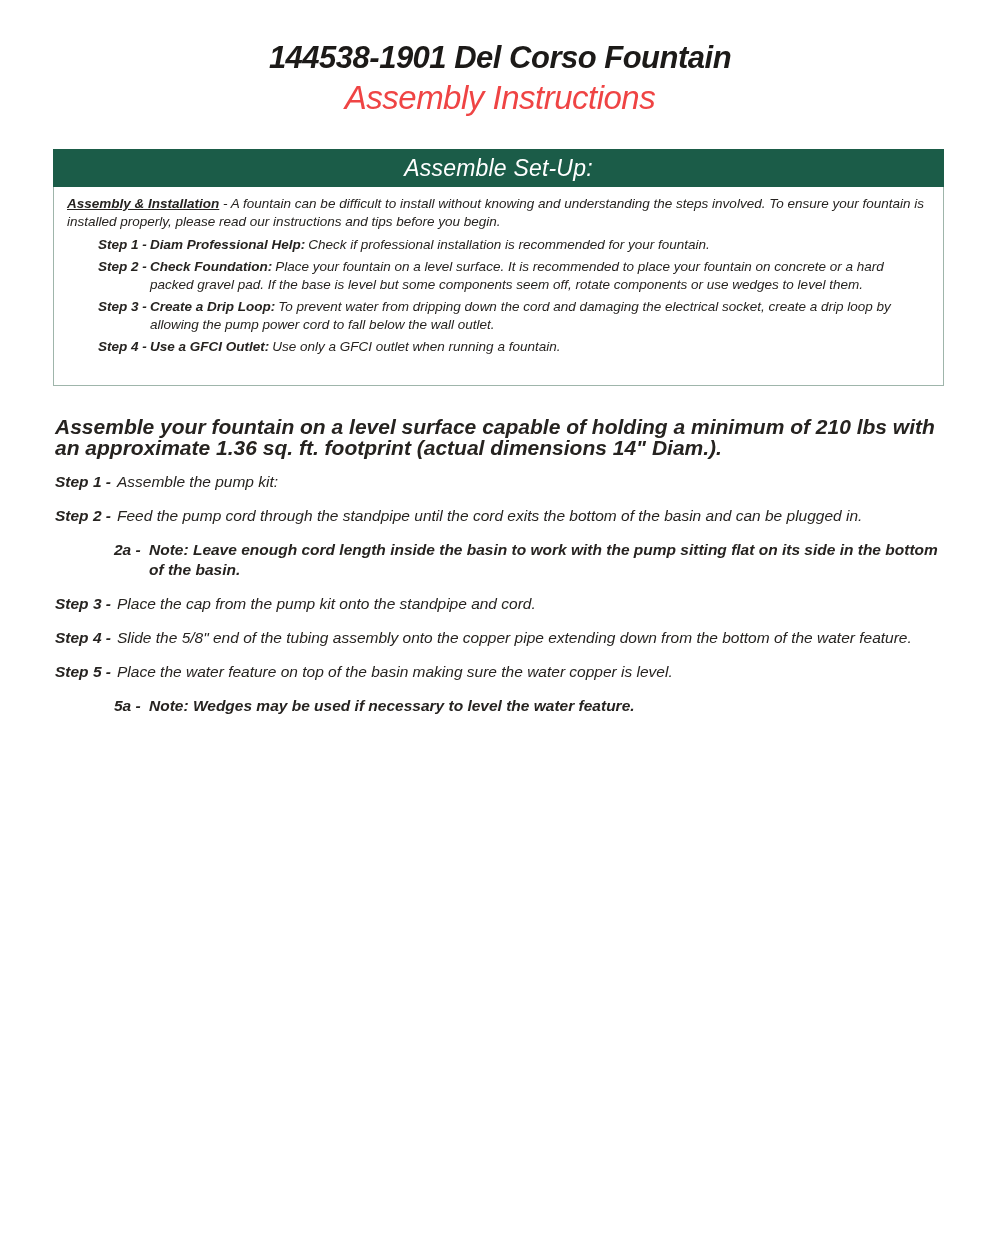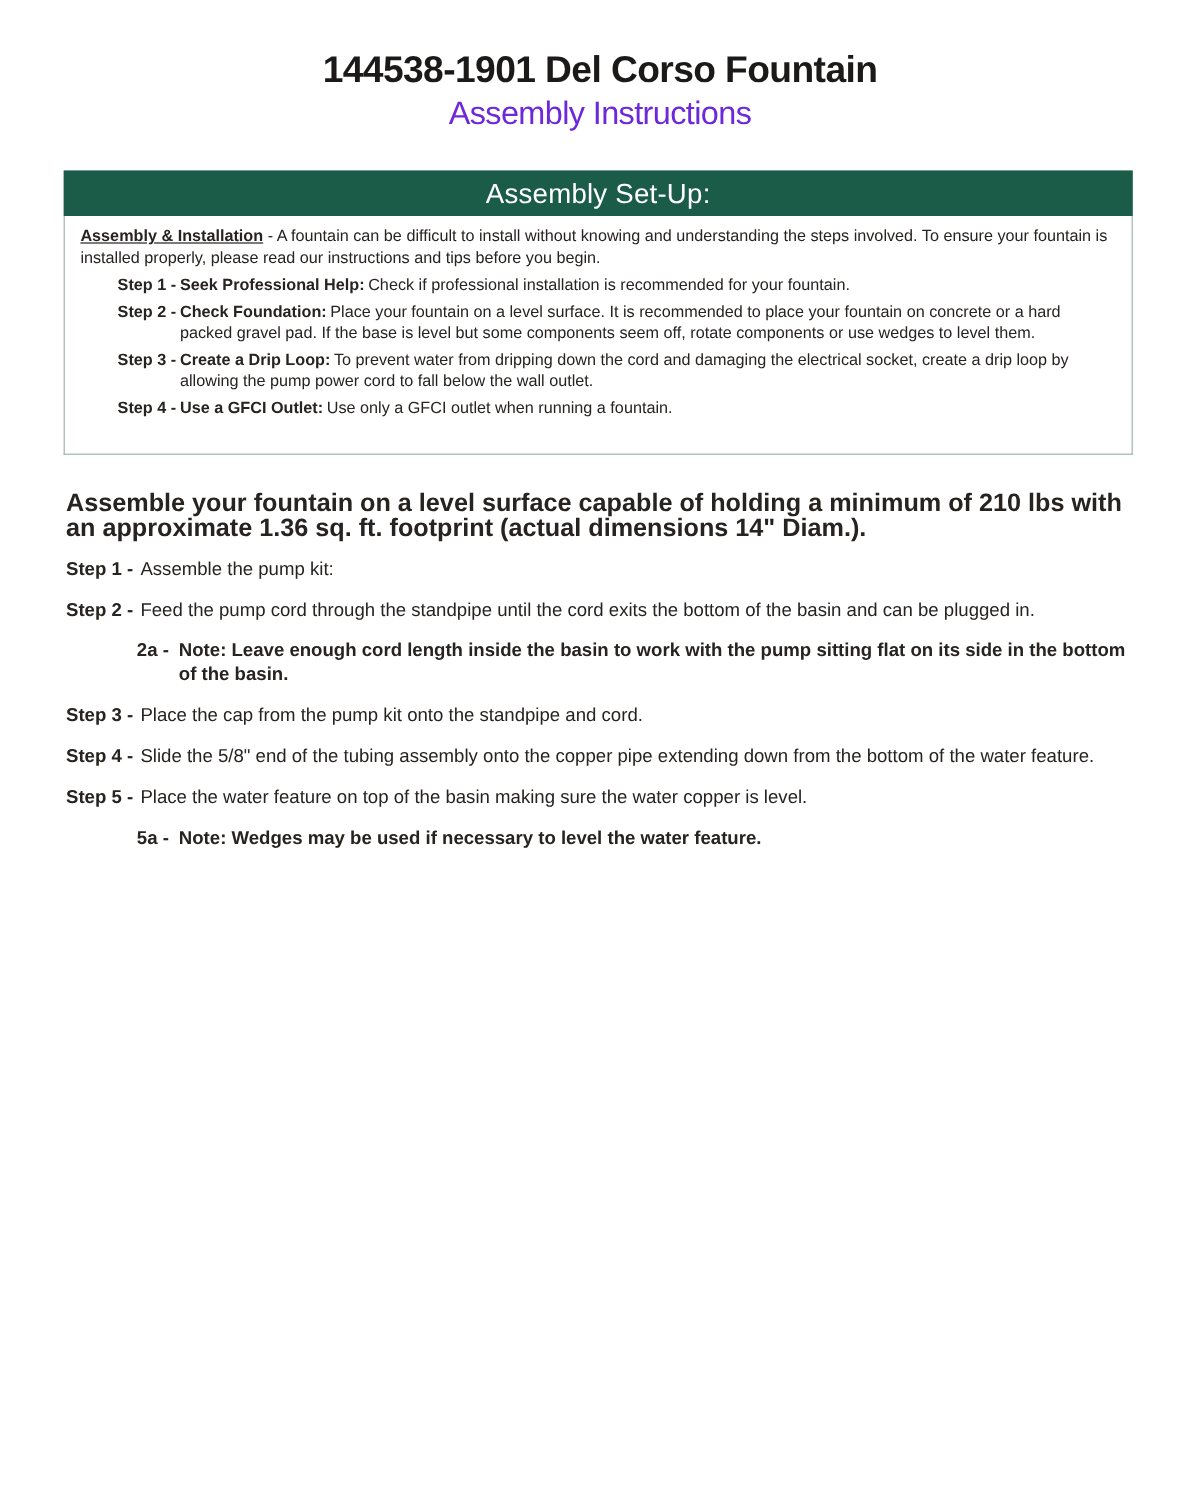--- a/index.html
+++ b/index.html
@@ -12,35 +12,36 @@
   body{
     font-family:"Liberation Sans", sans-serif;
     color:var(--ink);
   }
   .page{
     position:relative;
     width:1000px;
     height:1250px;
     background:#ffffff;
     overflow:hidden;
+    font-style:italic;
   }
   
   .title-block{ padding-top:40px; text-align:center; }
   .doc-title{
     font-size:31px;
     font-weight:bold;
     letter-spacing:-0.5px;
     color:#1c1a18;
   }
   .doc-subtitle{
-    font-size:27px;
+    font-size:33px;
     font-weight:normal;
     margin-top:3px;
     letter-spacing:-0.5px;
-    color:#6d28d9;
+    color:#ef4444;
   }
   
   .setup{ margin:32px 56px 0 53px; }
   .setup-header{
     background:var(--green);
     color:#ffffff;
     font-size:23px;
     text-align:center;
     height:38px;
     line-height:38px;
@@ -98,30 +99,30 @@
 <body>
 
 <div class="page">
 
   <div class="title-block">
     <div class="doc-title">144538-1901 Del Corso Fountain</div>
     <div class="doc-subtitle">Assembly Instructions</div>
   </div>
 
   <section class="setup">
-    <div class="setup-header">Assembly Set-Up:</div>
+    <div class="setup-header">Assemble Set-Up:</div>
     <div class="setup-body">
       <p class="setup-intro">
         <span class="intro-label">Assembly &amp; Installation</span>
         <span class="intro-text">- A fountain can be difficult to install without knowing and understanding the steps involved. To ensure your fountain is installed properly, please read our instructions and tips before you begin.</span>
       </p>
       <div class="box-steps">
         <div class="box-step">
           <span class="lbl">Step 1 -</span>
-          <span class="txt"><b>Seek Professional Help:</b><span>Check if professional installation is recommended for your fountain.</span></span>
+          <span class="txt"><b>Diam Professional Help:</b><span>Check if professional installation is recommended for your fountain.</span></span>
         </div>
         <div class="box-step">
           <span class="lbl">Step 2 -</span>
           <span class="txt"><b>Check Foundation:</b><span>Place your fountain on a level surface. It is recommended to place your fountain on concrete or a hard packed gravel pad. If the base is level but some components seem off, rotate components or use wedges to level them.</span></span>
         </div>
         <div class="box-step">
           <span class="lbl">Step 3 -</span>
           <span class="txt"><b>Create a Drip Loop:</b><span>To prevent water from dripping down the cord and damaging the electrical socket, create a drip loop by allowing the pump power cord to fall below the wall outlet.</span></span>
         </div>
         <div class="box-step">

